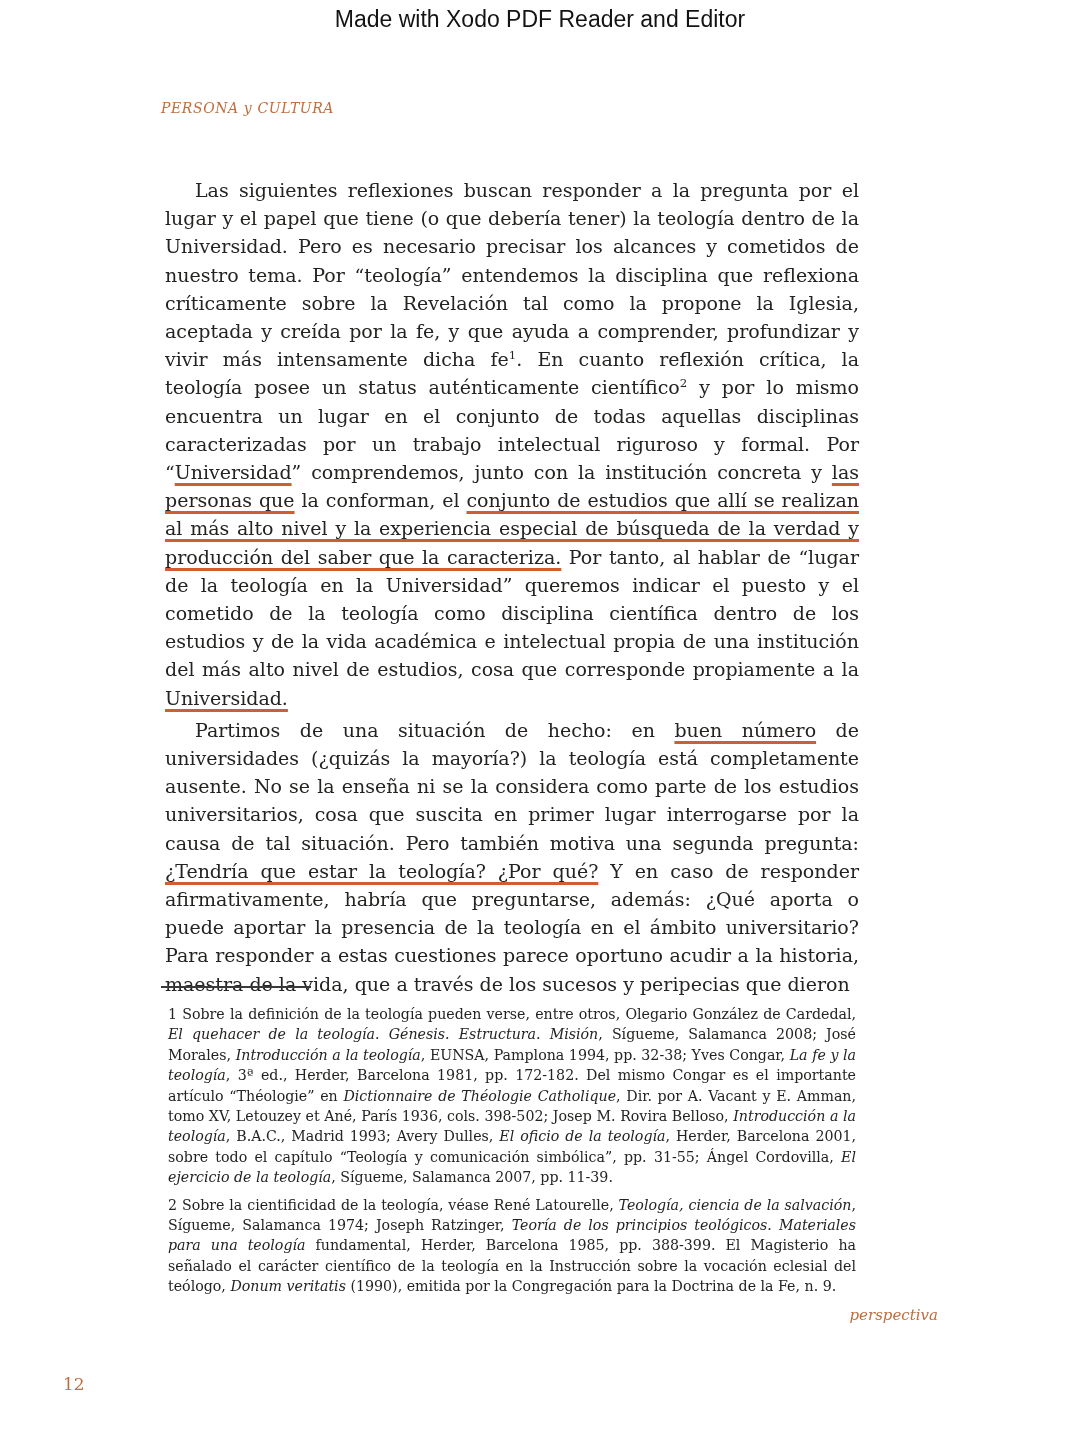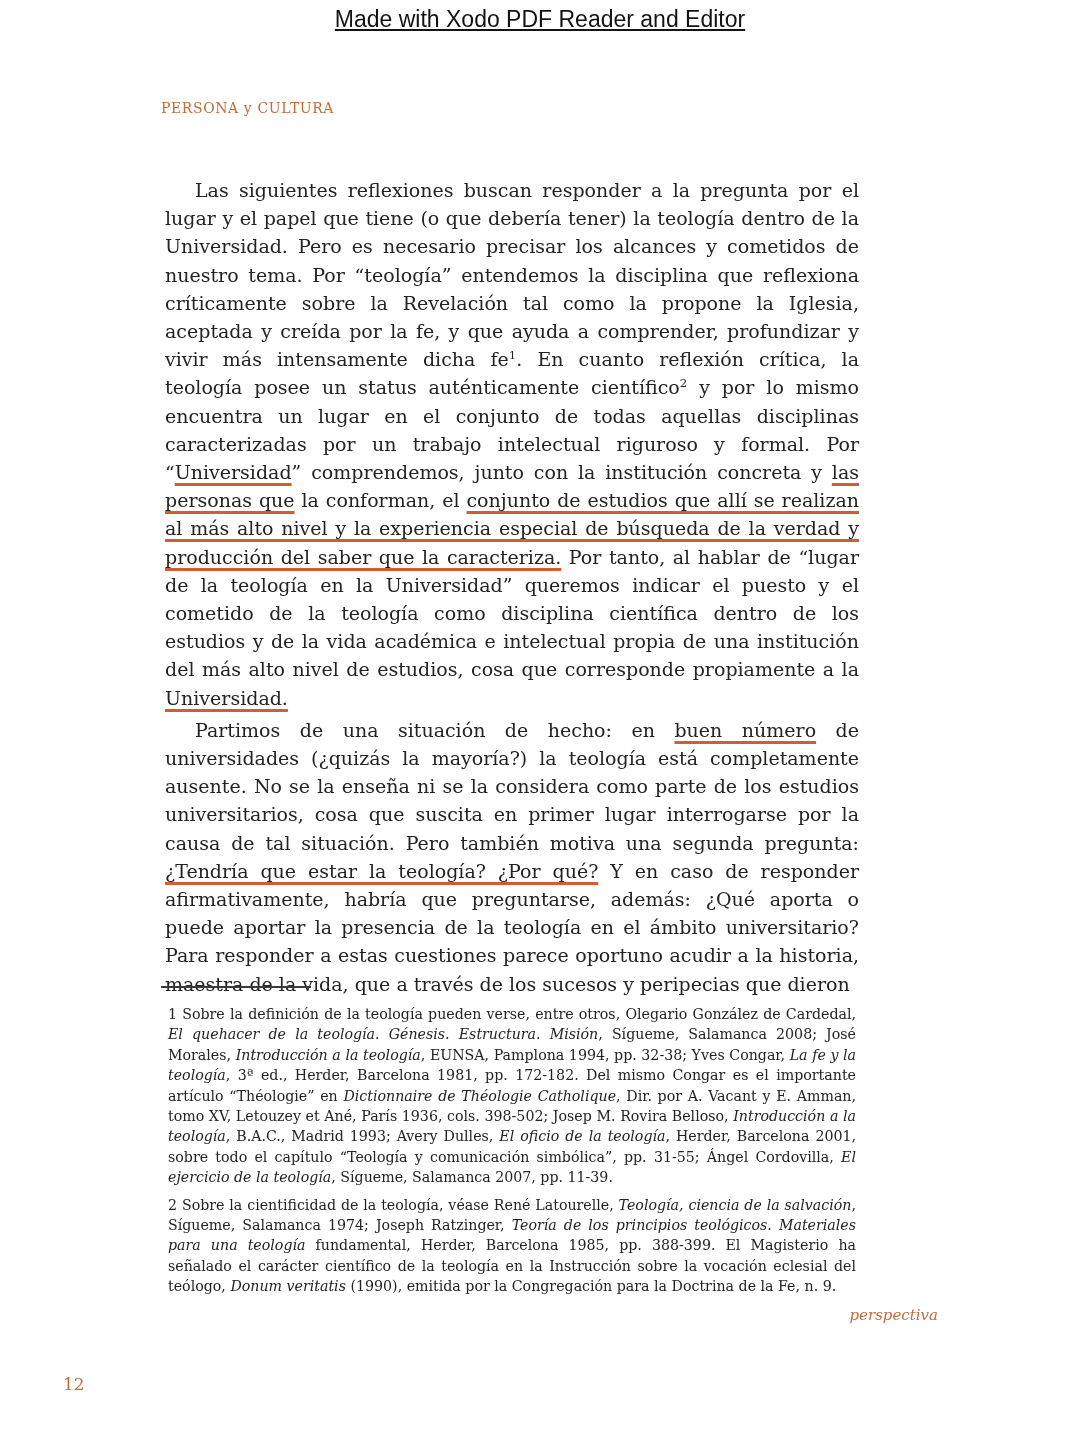--- a/index.html
+++ b/index.html
@@ -16,27 +16,27 @@
     overflow:hidden;
     font-family:"DejaVu Serif", serif;
     color:var(--ink);
   }
   .xodo-banner{
     position:absolute;top:6px;left:0;right:0;
     text-align:center;
     font-family:"Liberation Sans", sans-serif;
     font-size:23px;
     color:#131313;
-    text-decoration:underline;
   }
   .running-head{
     position:absolute;left:161px;top:100px;
     font-size:14px;
     letter-spacing:0.6px;
     color:var(--accent);
+    font-style:italic;
   }
   .body-text{
     position:absolute;left:161px;top:172px;width:702px;
     text-align:justify;
     font-size:19px;
     line-height:28.2px;
   }
   .para{margin:4px;text-indent:30px;}
   .annot{
     text-decoration:underline;

